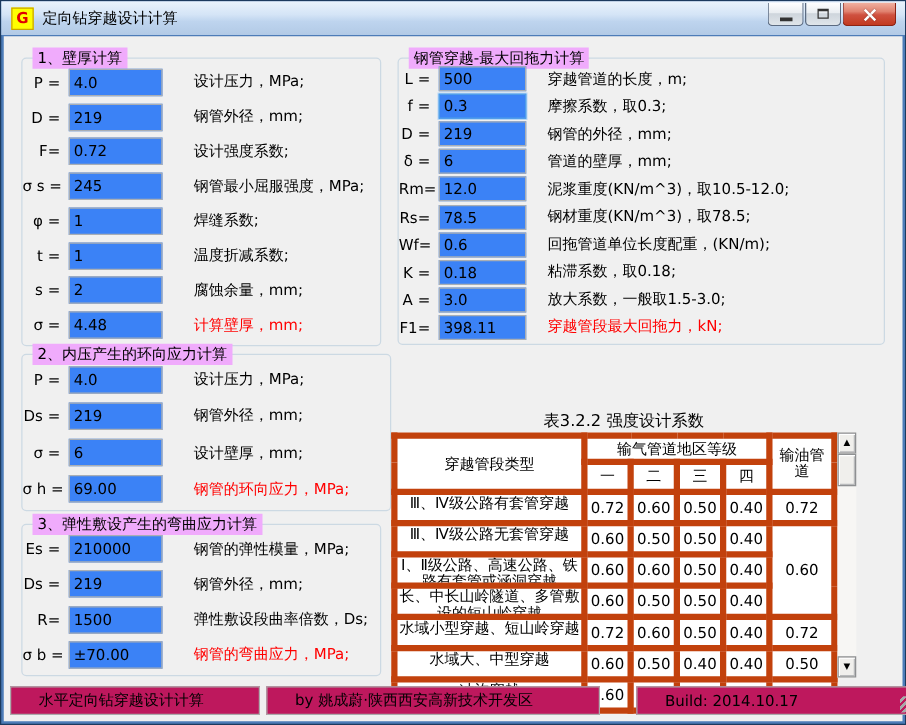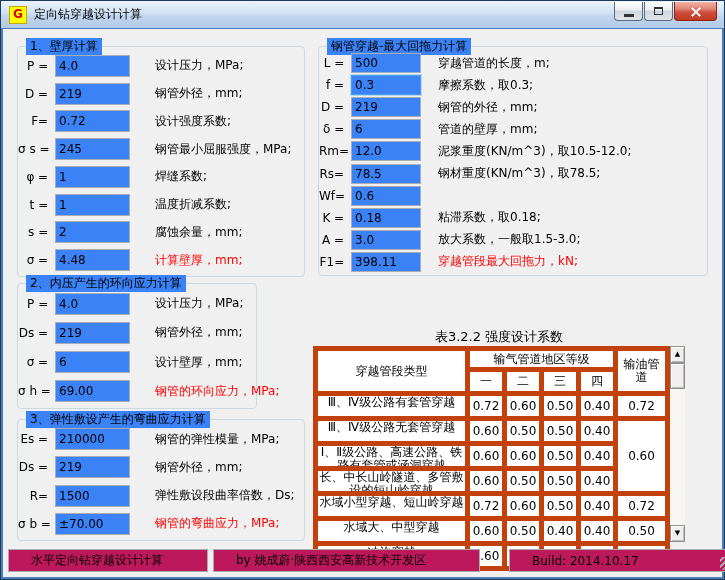--- a/index.html
+++ b/index.html
@@ -22,32 +22,32 @@
   .glyph-max{width:9px;height:8px;box-sizing:border-box;border:1px solid #333;border-top-width:2px;}
   .x-icon{position:relative;width:11px;height:11px;}
   .x-icon::before,.x-icon::after{content:"";position:absolute;left:5px;top:0;width:2px;height:12px;
        background:#fff;box-shadow:0 0 1px rgba(60,0,0,.55);}
   .x-icon::before{transform:rotate(45deg);}
   .x-icon::after{transform:rotate(-45deg);}
   
   .client{position:absolute;left:3px;top:29px;width:719px;height:548px;background:#f0f0f0;}
   
   .groupbox{position:absolute;border:1px solid #ccd9e3;border-radius:4px;box-sizing:border-box;}
-  .gb-title{position:absolute;top:-9px;left:8px;background:#3b82f6;padding:0 4px;white-space:nowrap;}
+  .gb-title{position:absolute;top:-9px;left:8px;background:#f0abfc;padding:0 4px;white-space:nowrap;}
   .rows{position:absolute;left:0;right:0;top:5px;bottom:2px;display:flex;flex-direction:column;
        justify-content:space-around;}
   .frow{display:flex;align-items:center;}
   .sym{width:34px;text-align:right;margin-right:3px;white-space:pre;}
   .tb{width:67px;height:18px;box-sizing:content-box;border:1px solid #a9aeb4;background:#3b82f6;
        font:12px "DejaVu Sans",sans-serif;padding:1px 3px;color:#000;}
   .tb.focused{border:1px solid #4f9ee8;box-shadow:0 0 0 1px #b6d8f5;}
   .desc{margin-left:25px;white-space:nowrap;}
   .red{color:#ff0000;}
   #g1{left:14px;top:17px;width:288px;height:231px;}
-  #g2{left:14px;top:254px;width:240px;height:126px;text-decoration:underline;}
+  #g2{left:14px;top:254px;width:296px;height:126px;text-decoration:underline;}
   #g3{left:14px;top:390px;width:288px;height:122px;}
   #g4{left:315px;top:17px;width:390px;height:230px;}
   #g4 .sym{width:29px;}
   #g4 .tb{width:62px;height:16px;}
   #g4 .desc{margin-left:17px;}
   
   .table-title{position:absolute;left:310px;top:299px;width:372px;text-align:center;font-size:13px;}
   .tablewrap{position:absolute;left:310px;top:317px;width:372px;height:196px;display:flex;}
   table.grid{border-collapse:collapse;table-layout:fixed;width:353px;height:196px;background:#fff;}
   table.grid th,table.grid td{border:5px solid #c2410c;font-weight:normal;text-align:center;
@@ -224,20 +224,21 @@
             <span class="desc">泥浆重度(KN/m^3)，取10.5-12.0;</span>
           </div>
         <div class="frow">
             <span class="sym">Rs= </span>
             <input class="tb" value="78.5" style="">
             <span class="desc">钢材重度(KN/m^3)，取78.5;</span>
           </div>
         <div class="frow">
             <span class="sym">Wf= </span>
             <input class="tb" value="0.6" style="">
+            <span class="desc">回拖管道单位长度配重，(KN/m);</span>
           </div>
         <div class="frow">
             <span class="sym">K = </span>
             <input class="tb" value="0.18" style="">
             <span class="desc">粘滞系数，取0.18;</span>
           </div>
         <div class="frow">
             <span class="sym">A = </span>
             <input class="tb" value="3.0" style="">
             <span class="desc">放大系数，一般取1.5-3.0;</span>

